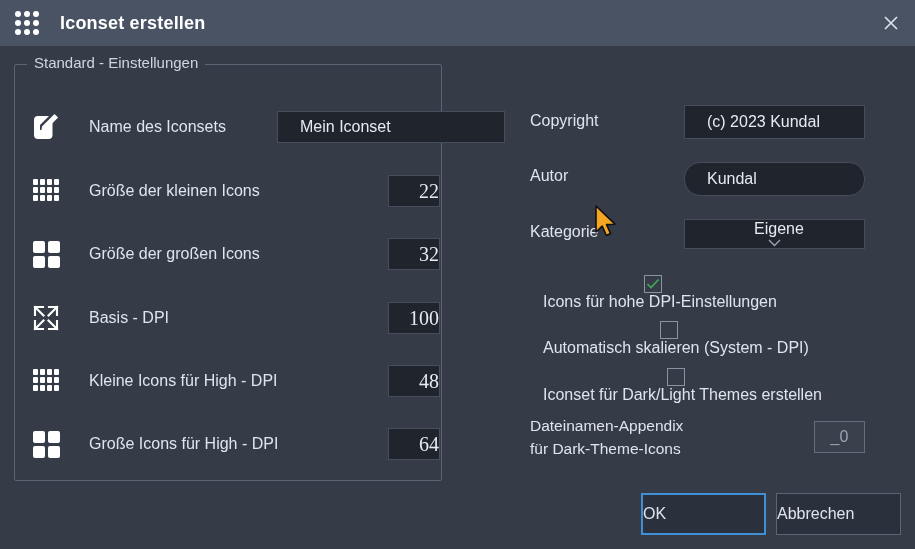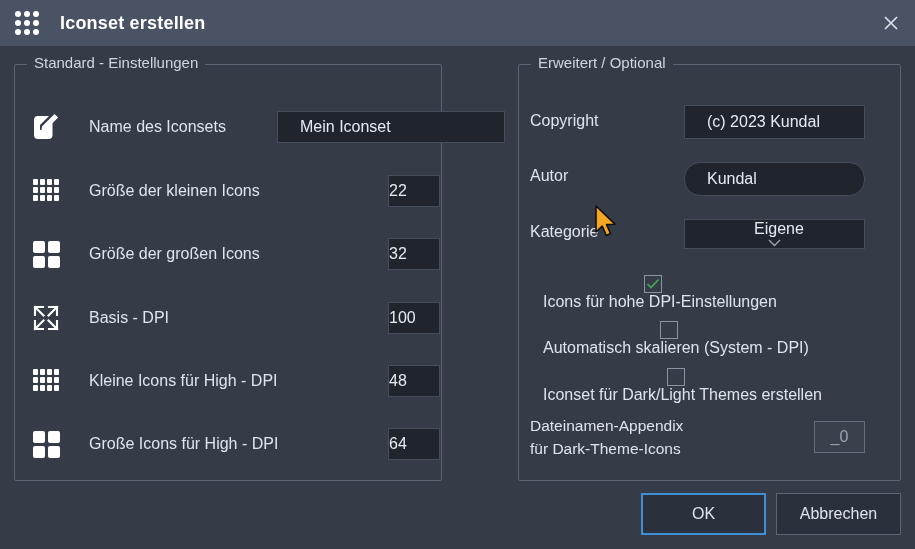--- a/index.html
+++ b/index.html
@@ -111,23 +111,23 @@
     font-size: 16px;
     font-family: "Liberation Sans", sans-serif;
     padding: 0 22px;
     outline: none;
   }
   .numfield {
     position: absolute;
     background: #20242c;
     border: 1px solid #454e5d;
     color: #e6ebf2;
-    font-size: 16px;
-    font-family: Liberation Sans, sans-serif;
-    text-align: left;
+    font-size: 20px;
+    font-family: Liberation Serif, serif;
+    text-align: right;
     outline: none;
   }
   .disabledfield {
     position: absolute;
     background: #3a414d;
     border: 1px solid #646e7e;
     color: #9aa4b2;
     font-size: 16px;
     font-family: "Liberation Sans", sans-serif;
     text-align: center;
@@ -180,21 +180,21 @@
 
   
   .btn {
     position: absolute;
     background: #2b313c;
     color: #dfe5ed;
     font-size: 16px;
     font-family: "Liberation Sans", sans-serif;
     border: 1px solid #5a6575;
     cursor: pointer;
-    display: flex; align-items: center; justify-content: center;
+    display: flex; align-items: center; 
   }
   .btn.primary { border: 2px solid #3f8fd6; }
 
   
   .cursor { position: absolute; left: 594px; top: 205px; pointer-events: none; }
 </style>
 </head>
 <body>
 
 <div id="app">
@@ -312,23 +312,20 @@
             <i></i>
             <i></i>
             <i></i>
           </div>
       </div>
       <div class="row-label">Große Icons für High - DPI</div>
       <input class="numfield" style="left: 373px; top: 6px; width: 52px; height: 32px;" value="64">
     </div>
   </div>
 
-  <div class="groupbox" id="group-advanced">
-    <div class="group-title">Erweitert / Optional</div>
-  </div>
 
   <div class="r-label" style="left:530px; top:112px">Copyright</div>
   <input class="txtfield" style="left: 684px; top: 105px; width: 181px; height: 34px;" value="(c) 2023 Kundal">
 
   <div class="r-label" style="left:530px; top:167px">Autor</div>
   <input class="txtfield" style="left: 684px; top: 162px; width: 181px; height: 34px; border-radius: 16px;" value="Kundal">
 
   <div class="r-label" style="left:530px; top:223px">Kategorie</div>
   <div class="dropdown" style="left:684px; top:219px; width:181px; height:30px">
     <span>Eigene</span>

